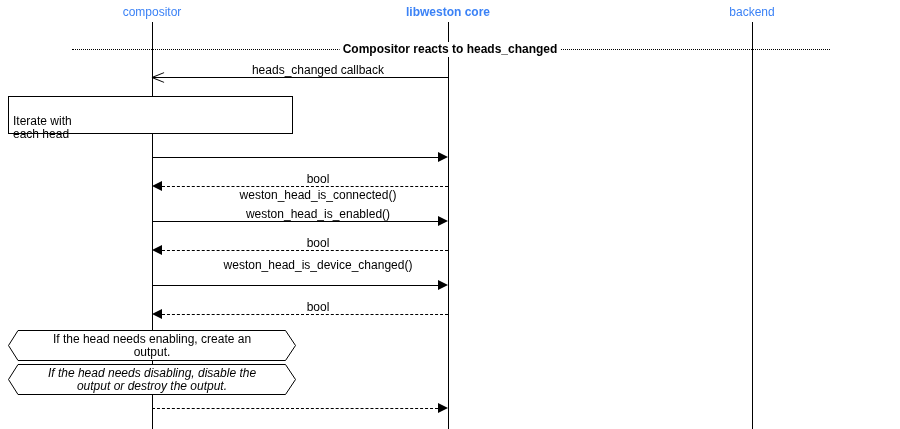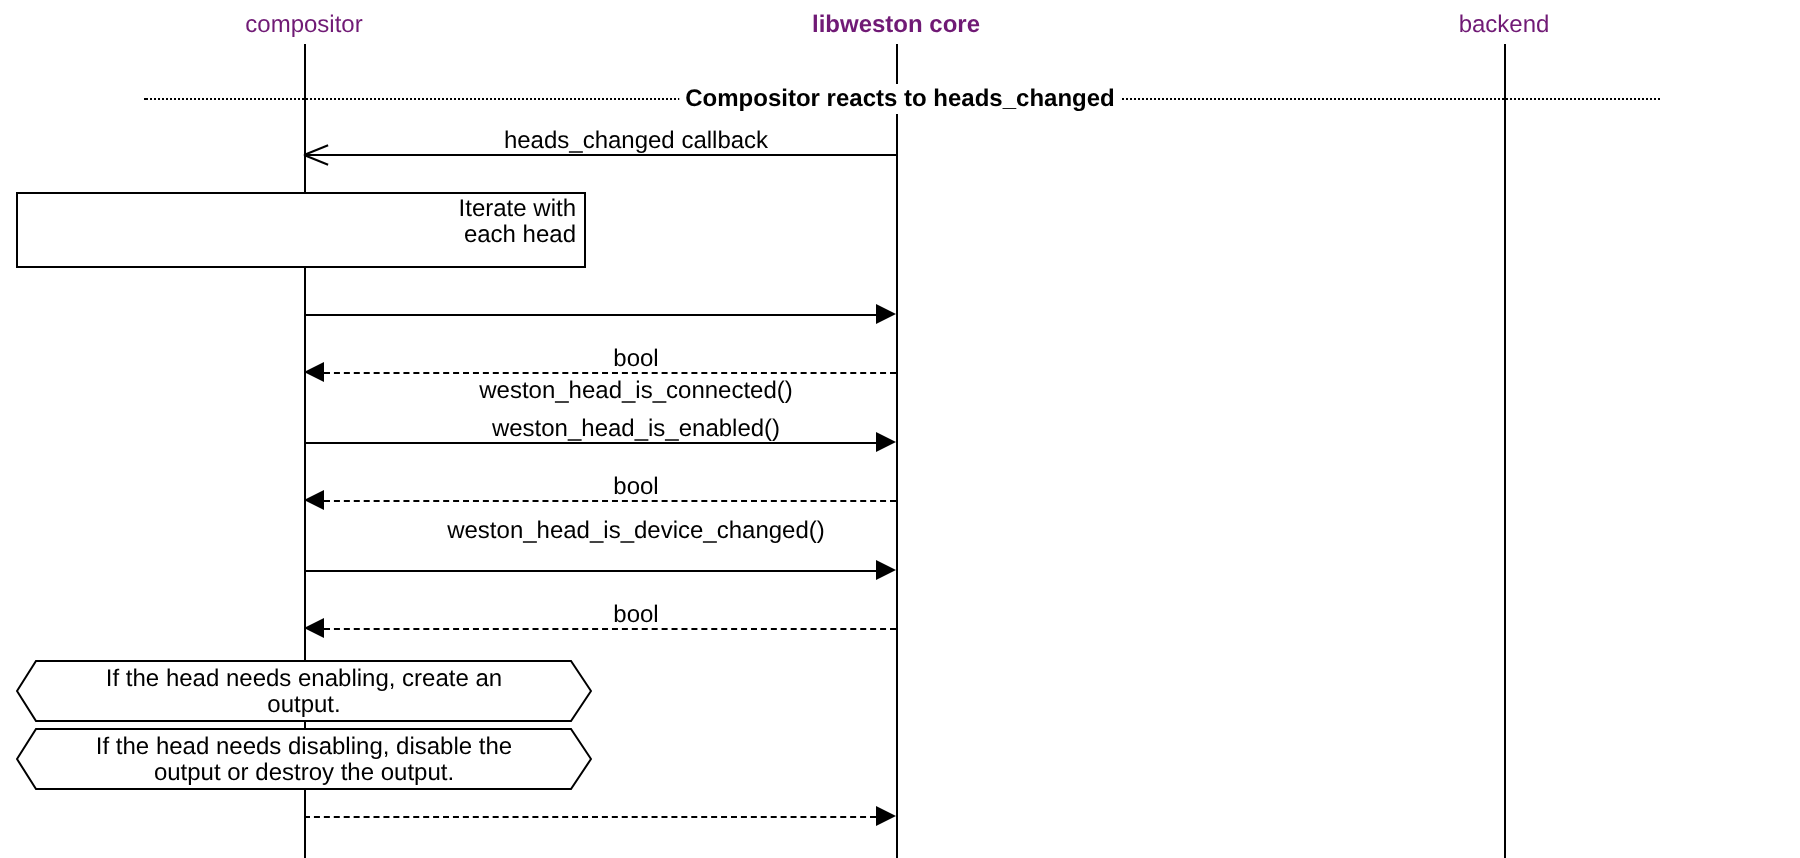--- a/index.html
+++ b/index.html
@@ -13,21 +13,21 @@
 
   
   .participant-label{
     position:absolute;
     font-size:12px;
     line-height:14px;
     text-align:right;
     white-space:nowrap;
     transform:translateX(-50%);
     top:5px;
-    color:#701a75;
+    color:#3b82f6;
   }
   .lifeline{
     position:absolute;
     width:0;
     border-left:1px solid #000;
     top:22px;
     height:407px;
   }
 
   
@@ -96,22 +96,22 @@
   .head-open-left:after{transform:rotate(22deg);}
 
   
   .note-box{
     position:absolute;
     border:1px solid #000;
     background:#fff;
     box-sizing:border-box;
     font-size:12px;
     line-height:13px;
-    text-align:right;
-    padding:1px 4px 2px 4px;
+    text-align:left;
+    padding:18px 4px 2px 4px;
   }
 
   
   .cond{
     position:absolute;
     box-sizing:border-box;
     background:#fff;
     font-size:12px;
     line-height:13px;
     text-align:center;
@@ -178,21 +178,21 @@
   <div class="cond" style="left:8px;top:330px;width:288px;height:31px;">
     <svg class="cond-bg" viewBox="0 0 288 31" preserveAspectRatio="none">
       <polygon points="10,0.5 277.5,0.5 287.5,15.5 277.5,30.5 10,30.5 0.5,15.5" fill="#ffffff" stroke="#000000" stroke-width="1"></polygon>
     </svg>
     <div class="cond-txt">
       <div>If the head needs enabling, create an</div>
       <div>output.</div>
     </div>
   </div>
 
-  <div class="cond" style="left:8px;top:364px;width:288px;height:31px;">
+  <div class="cond" style="left:8px;top:364px;width:288px;height:31px;font-style:italic;">
     <svg class="cond-bg" viewBox="0 0 288 31" preserveAspectRatio="none">
       <polygon points="10,0.5 277.5,0.5 287.5,15.5 277.5,30.5 10,30.5 0.5,15.5" fill="#ffffff" stroke="#000000" stroke-width="1"></polygon>
     </svg>
     <div class="cond-txt">
       <div>If the head needs disabling, disable the</div>
       <div>output or destroy the output.</div>
     </div>
   </div>
 
   <div class="msg-line dotted" style="left:152px;width:286px;top:408px;"></div>

